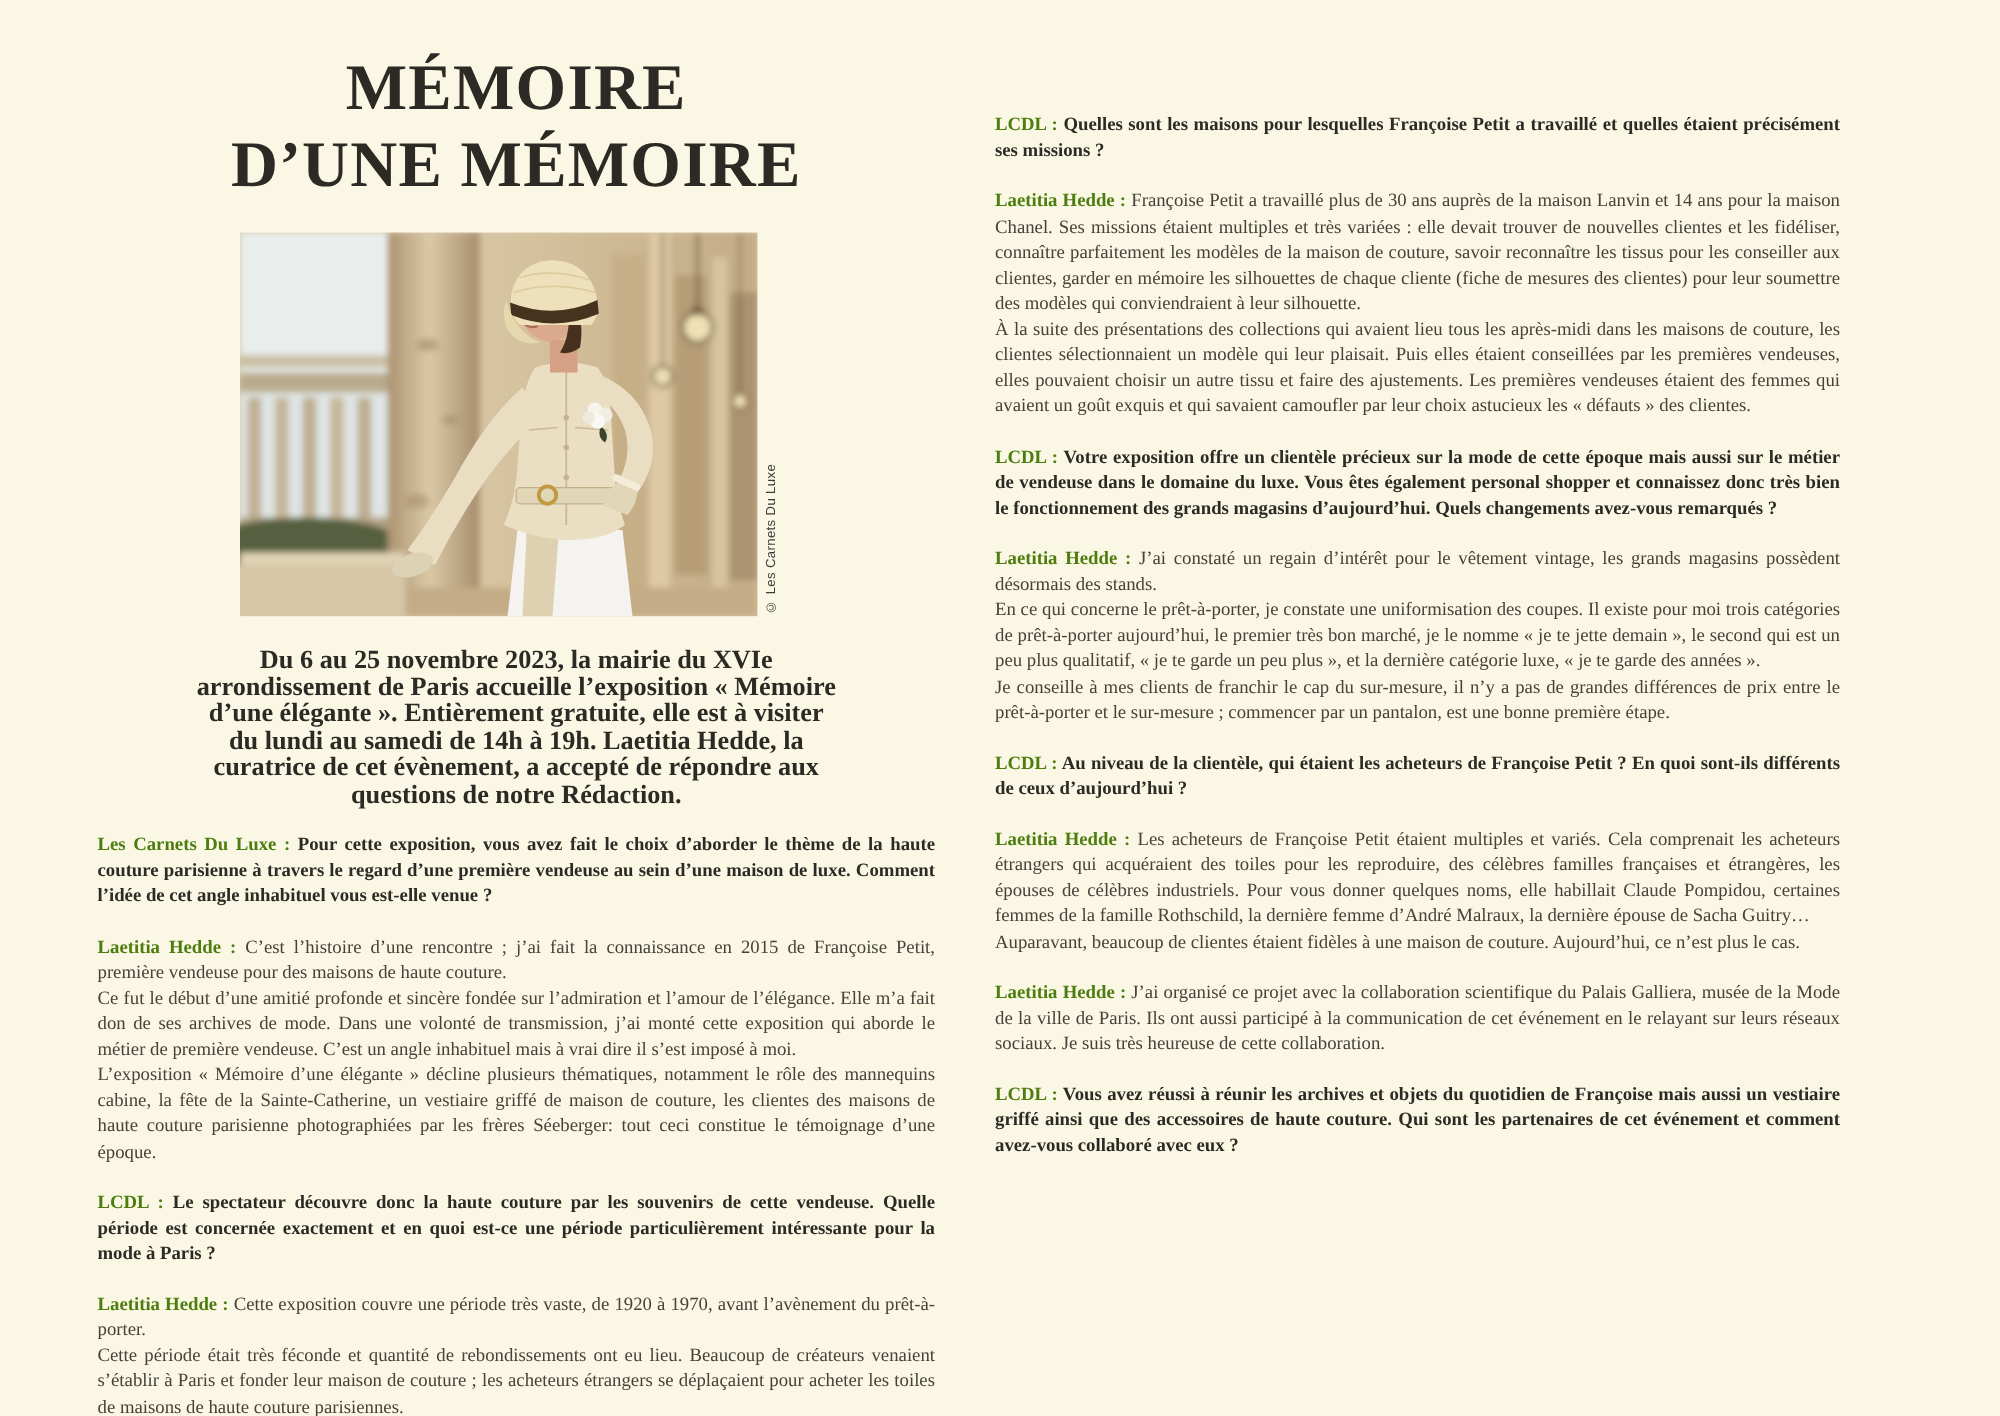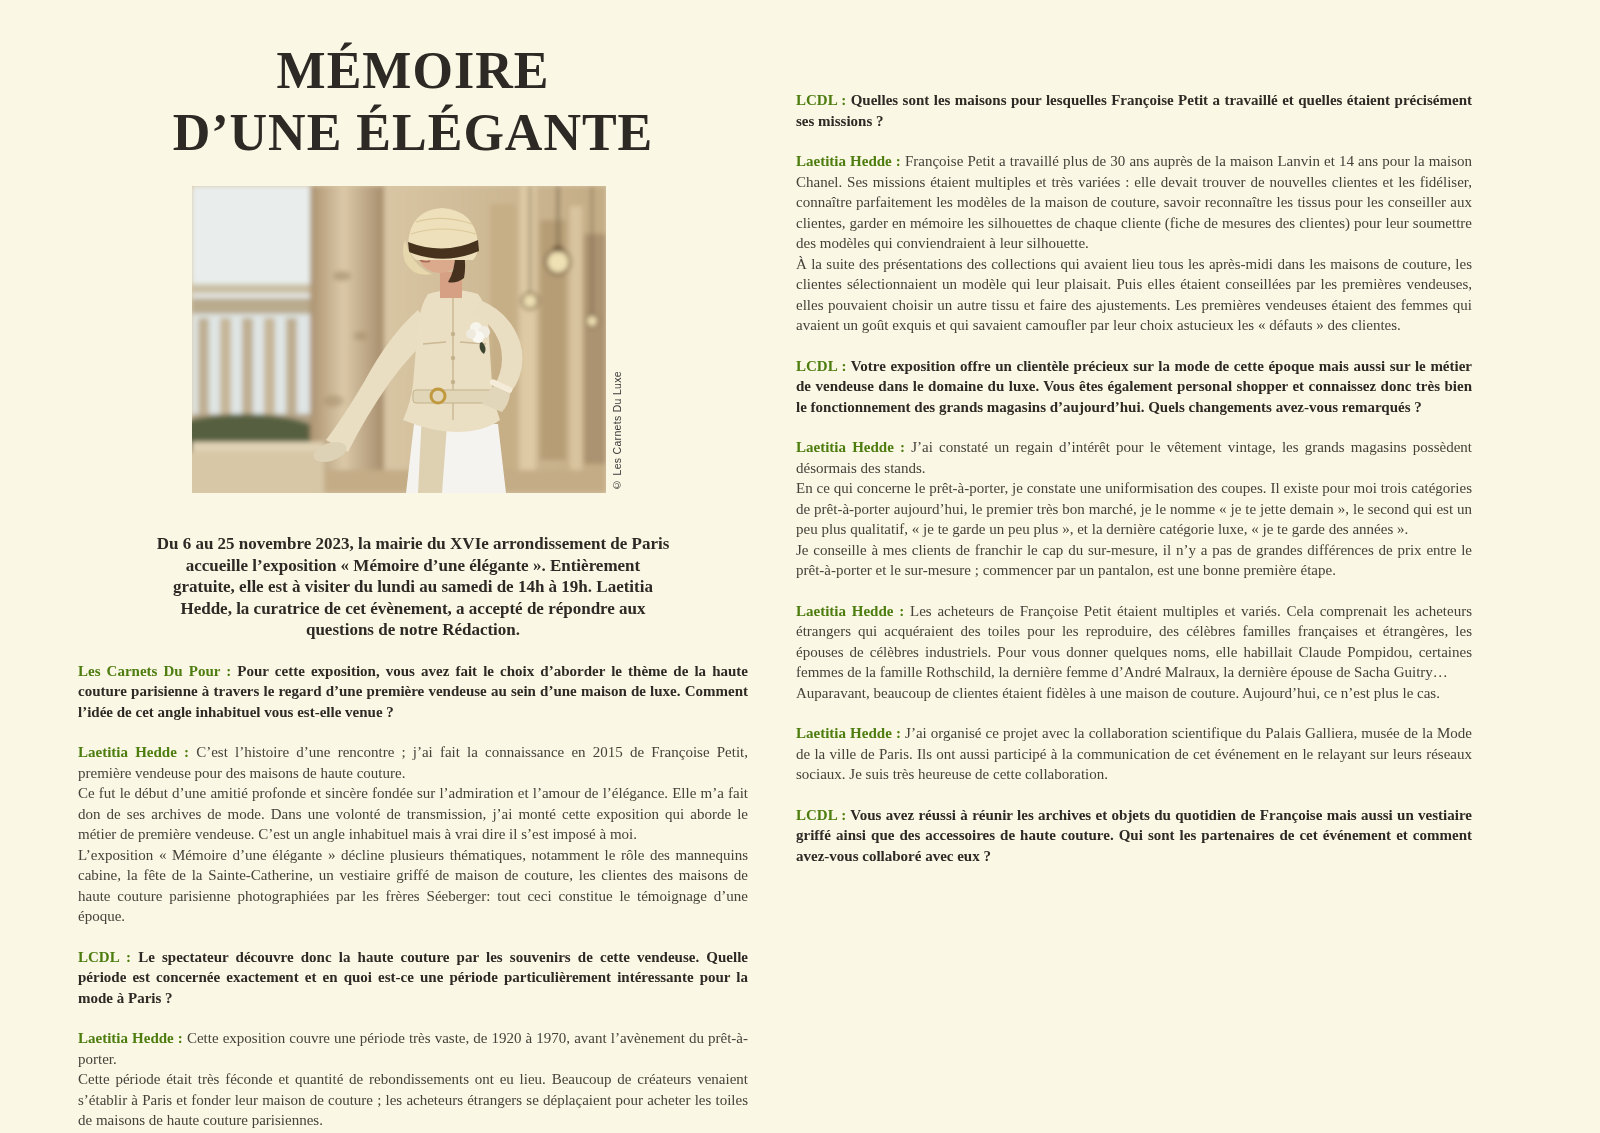--- a/index.html
+++ b/index.html
@@ -24,41 +24,41 @@
   .figure{position:relative;width:414px;height:307px;margin:22px 0 0 114px;}
   .figure svg{display:block;width:414px;height:307px;}
   .credit{
     position:absolute;left:419px;bottom:2px;height:150px;
     writing-mode:vertical-rl;transform:rotate(180deg);
     font-family:"Liberation Sans", sans-serif;
     font-size:10.5px;color:#3b3b3b;letter-spacing:.3px;white-space:nowrap;
   }
 
   .caption{
-    width:514px;margin:40px auto 0;
+    width:514px;margin:24px auto 0;
     font-weight:700;color:#2d2a25;
-    font-size:17px;line-height:21.5px;text-align:center;
+    font-size:21px;line-height:21.5px;text-align:center;
   }
 
   .body{margin-top:20px;}
   .blk{margin:0 0 20px;font-size:15px;line-height:20.5px;text-align:justify;}
   .q{font-weight:700;color:#2d2a25;}
   .speaker{font-weight:700;color:#4d7c0f;}
   .speaker::after{content:" ";}
   .btext{white-space:pre-line;}
 </style>
 </head>
 <body>
 
 <div class="page">
 
   <div class="col col-left">
     <h1>
       <span class="tline">MÉMOIRE</span>
-      <span class="tline">D’UNE ÉLÉGANTE</span>
+      <span class="tline">D’UNE MÉMOIRE</span>
     </h1>
 
     <div class="figure">
       <svg viewBox="0 0 414 307" aria-hidden="true">
         <defs>
           <filter id="bgblur" x="-10%" y="-10%" width="120%" height="120%">
               <feGaussianBlur stdDeviation="2.6"></feGaussianBlur>
             </filter>
           <linearGradient id="colg" x1="0" y1="0" x2="1" y2="0">
             <stop offset="0" stop-color="#ac9270"></stop>
@@ -160,39 +160,40 @@
             <path d="M290 156 Q296 162 292 168 Q286 164 288 157 Z" fill="#3c4430"></path>
           </g>
         </g>
       </svg>
       <div class="credit">© Les Carnets Du Luxe</div>
     </div>
 
     <p class="caption">Du 6 au 25 novembre 2023, la mairie du XVIe arrondissement de Paris accueille l’exposition « Mémoire d’une élégante ». Entièrement gratuite, elle est à visiter du lundi au samedi de 14h à 19h. Laetitia Hedde, la curatrice de cet évènement, a accepté de répondre aux questions de notre Rédaction.</p>
 
     <div class="body">
-      <p class="blk q"><strong class="speaker">Les Carnets Du Pour :</strong><span class="btext">Pour cette exposition, vous avez fait le choix d’aborder le thème de la haute couture parisienne à travers le regard d’une première vendeuse au sein d’une maison de luxe. Comment l’idée de cet angle inhabituel vous est-elle venue ?</span></p>
+      <p class="blk q"><strong class="speaker">Les Carnets Du Luxe :</strong><span class="btext">Pour cette exposition, vous avez fait le choix d’aborder le thème de la haute couture parisienne à travers le regard d’une première vendeuse au sein d’une maison de luxe. Comment l’idée de cet angle inhabituel vous est-elle venue ?</span></p>
       <p class="blk"><strong class="speaker">Laetitia Hedde :</strong><span class="btext">C’est l’histoire d’une rencontre ; j’ai fait la connaissance en 2015 de Françoise Petit, première vendeuse pour des maisons de haute couture.
 Ce fut le début d’une amitié profonde et sincère fondée sur l’admiration et l’amour de l’élégance. Elle m’a fait don de ses archives de mode. Dans une volonté de transmission, j’ai monté cette exposition qui aborde le métier de première vendeuse. C’est un angle inhabituel mais à vrai dire il s’est imposé à moi.
 L’exposition « Mémoire d’une élégante » décline plusieurs thématiques, notamment le rôle des mannequins cabine, la fête de la Sainte-Catherine, un vestiaire griffé de maison de couture, les clientes des maisons de haute couture parisienne photographiées par les frères Séeberger: tout ceci constitue le témoignage d’une époque.</span></p>
       <p class="blk q"><strong class="speaker">LCDL :</strong><span class="btext">Le spectateur découvre donc la haute couture par les souvenirs de cette vendeuse. Quelle période est concernée exactement et en quoi est-ce une période particulièrement intéressante pour la mode à Paris ?</span></p>
       <p class="blk"><strong class="speaker">Laetitia Hedde :</strong><span class="btext">Cette exposition couvre une période très vaste, de 1920 à 1970, avant l’avènement du prêt-à-porter.
 Cette période était très féconde et quantité de rebondissements ont eu lieu. Beaucoup de créateurs venaient s’établir à Paris et fonder leur maison de couture ; les acheteurs étrangers se déplaçaient pour acheter les toiles de maisons de haute couture parisiennes.</span></p>
     </div>
   </div>
 
   <div class="col col-right">
     <div class="body">
       <p class="blk q"><strong class="speaker">LCDL :</strong><span class="btext">Quelles sont les maisons pour lesquelles Françoise Petit a travaillé et quelles étaient précisément ses missions ?</span></p>
       <p class="blk"><strong class="speaker">Laetitia Hedde :</strong><span class="btext">Françoise Petit a travaillé plus de 30 ans auprès de la maison Lanvin et 14 ans pour la maison Chanel. Ses missions étaient multiples et très variées : elle devait trouver de nouvelles clientes et les fidéliser, connaître parfaitement les modèles de la maison de couture, savoir reconnaître les tissus pour les conseiller aux clientes, garder en mémoire les silhouettes de chaque cliente (fiche de mesures des clientes) pour leur soumettre des modèles qui conviendraient à leur silhouette.
 À la suite des présentations des collections qui avaient lieu tous les après-midi dans les maisons de couture, les clientes sélectionnaient un modèle qui leur plaisait. Puis elles étaient conseillées par les premières vendeuses, elles pouvaient choisir un autre tissu et faire des ajustements. Les premières vendeuses étaient des femmes qui avaient un goût exquis et qui savaient camoufler par leur choix astucieux les « défauts » des clientes.</span></p>
       <p class="blk q"><strong class="speaker">LCDL :</strong><span class="btext">Votre exposition offre un clientèle précieux sur la mode de cette époque mais aussi sur le métier de vendeuse dans le domaine du luxe. Vous êtes également personal shopper et connaissez donc très bien le fonctionnement des grands magasins d’aujourd’hui. Quels changements avez-vous remarqués ?</span></p>
       <p class="blk"><strong class="speaker">Laetitia Hedde :</strong><span class="btext">J’ai constaté un regain d’intérêt pour le vêtement vintage, les grands magasins possèdent désormais des stands.
 En ce qui concerne le prêt-à-porter, je constate une uniformisation des coupes. Il existe pour moi trois catégories de prêt-à-porter aujourd’hui, le premier très bon marché, je le nomme « je te jette demain », le second qui est un peu plus qualitatif, « je te garde un peu plus », et la dernière catégorie luxe, « je te garde des années ».
 Je conseille à mes clients de franchir le cap du sur-mesure, il n’y a pas de grandes différences de prix entre le prêt-à-porter et le sur-mesure ; commencer par un pantalon, est une bonne première étape.</span></p>
+      <p class="blk q"><strong class="speaker">LCDL :</strong><span class="btext">Au niveau de la clientèle, qui étaient les acheteurs de Françoise Petit ? En quoi sont-ils différents de ceux d’aujourd’hui ?</span></p>
       <p class="blk"><strong class="speaker">Laetitia Hedde :</strong><span class="btext">Les acheteurs de Françoise Petit étaient multiples et variés. Cela comprenait les acheteurs étrangers qui acquéraient des toiles pour les reproduire, des célèbres familles françaises et étrangères, les épouses de célèbres industriels. Pour vous donner quelques noms, elle habillait Claude Pompidou, certaines femmes de la famille Rothschild, la dernière femme d’André Malraux, la dernière épouse de Sacha Guitry…
 Auparavant, beaucoup de clientes étaient fidèles à une maison de couture. Aujourd’hui, ce n’est plus le cas.</span></p>
       <p class="blk"><strong class="speaker">Laetitia Hedde :</strong><span class="btext">J’ai organisé ce projet avec la collaboration scientifique du Palais Galliera, musée de la Mode de la ville de Paris. Ils ont aussi participé à la communication de cet événement en le relayant sur leurs réseaux sociaux. Je suis très heureuse de cette collaboration.</span></p>
       <p class="blk q"><strong class="speaker">LCDL :</strong><span class="btext">Vous avez réussi à réunir les archives et objets du quotidien de Françoise mais aussi un vestiaire griffé ainsi que des accessoires de haute couture. Qui sont les partenaires de cet événement et comment avez-vous collaboré avec eux ?</span></p>
     </div>
   </div>
 
 </div>
 
 </body></html>

